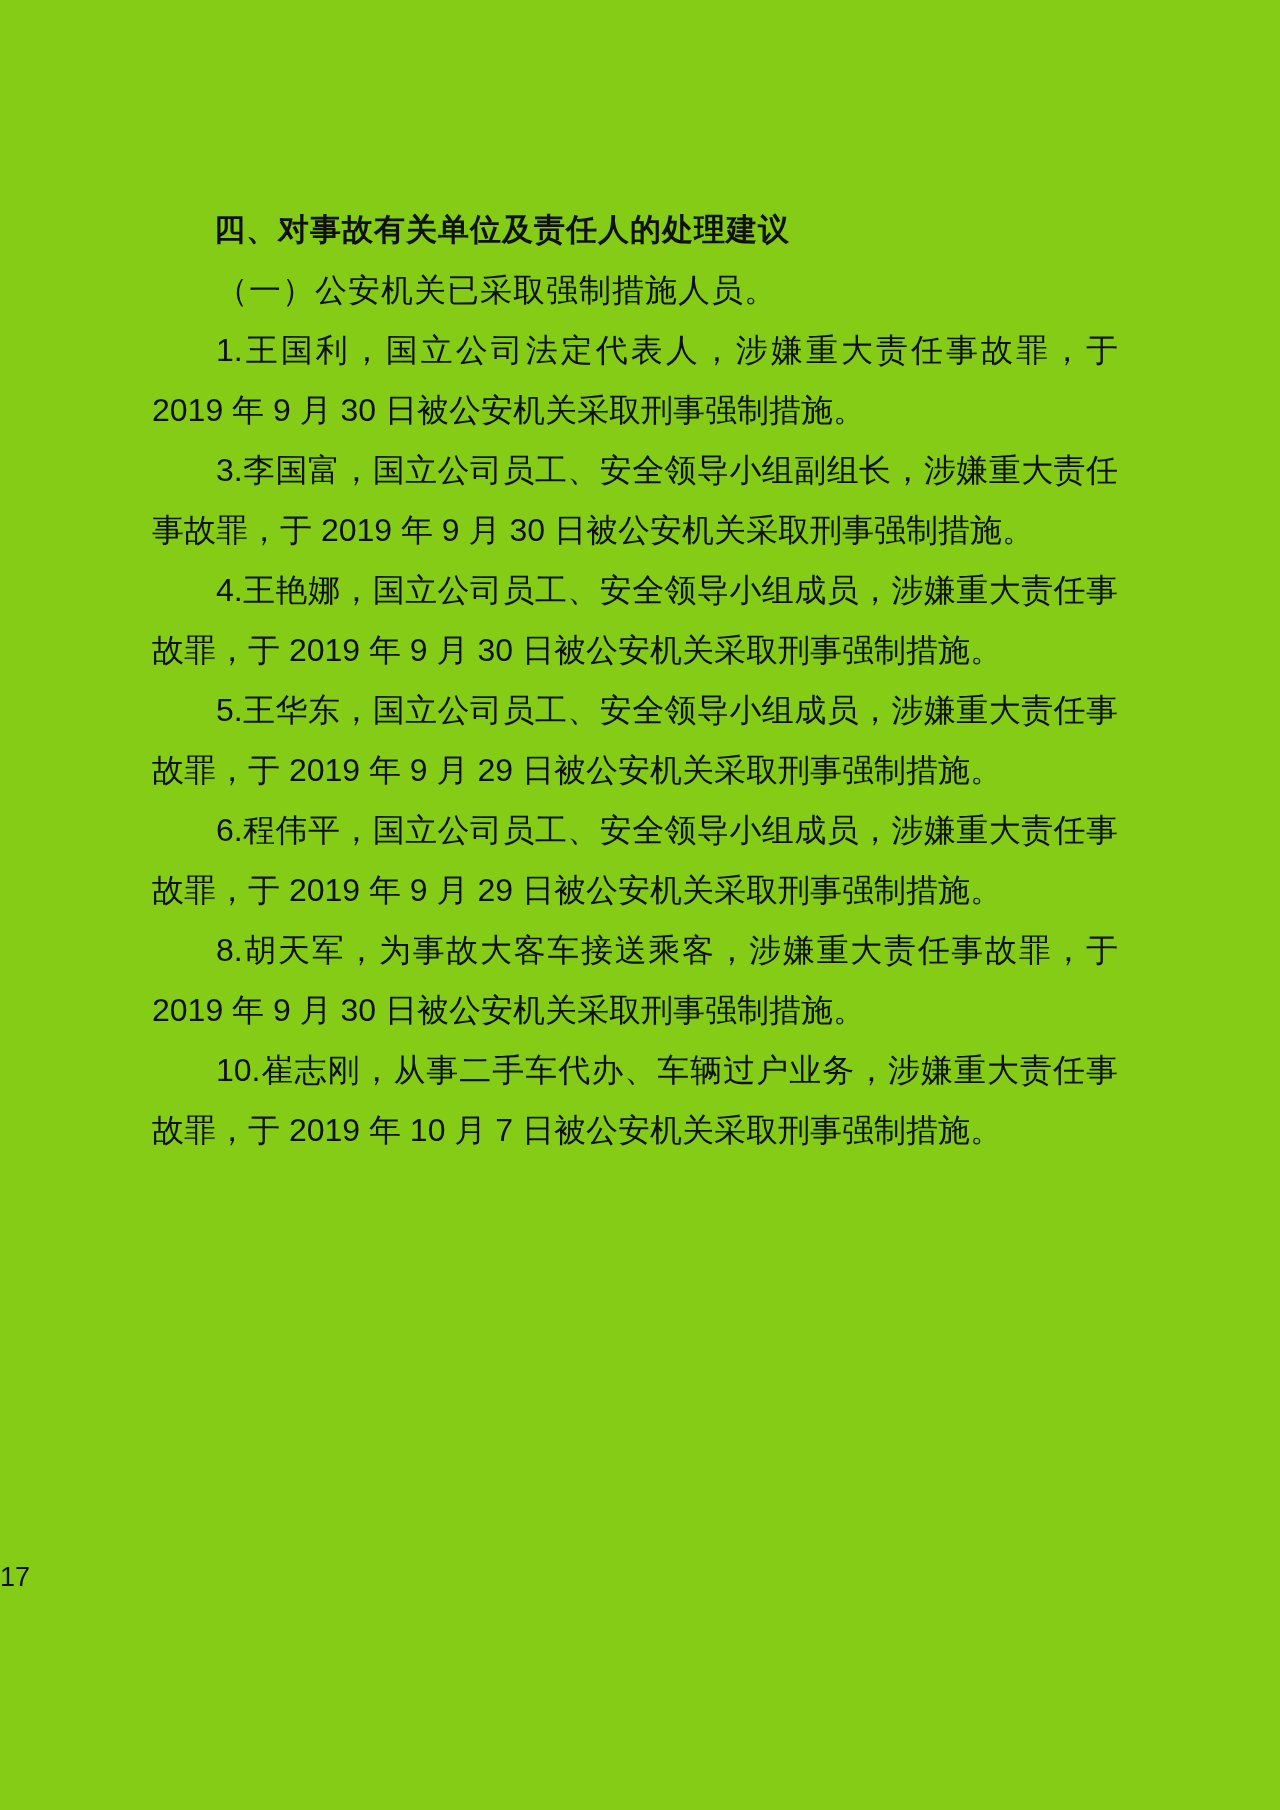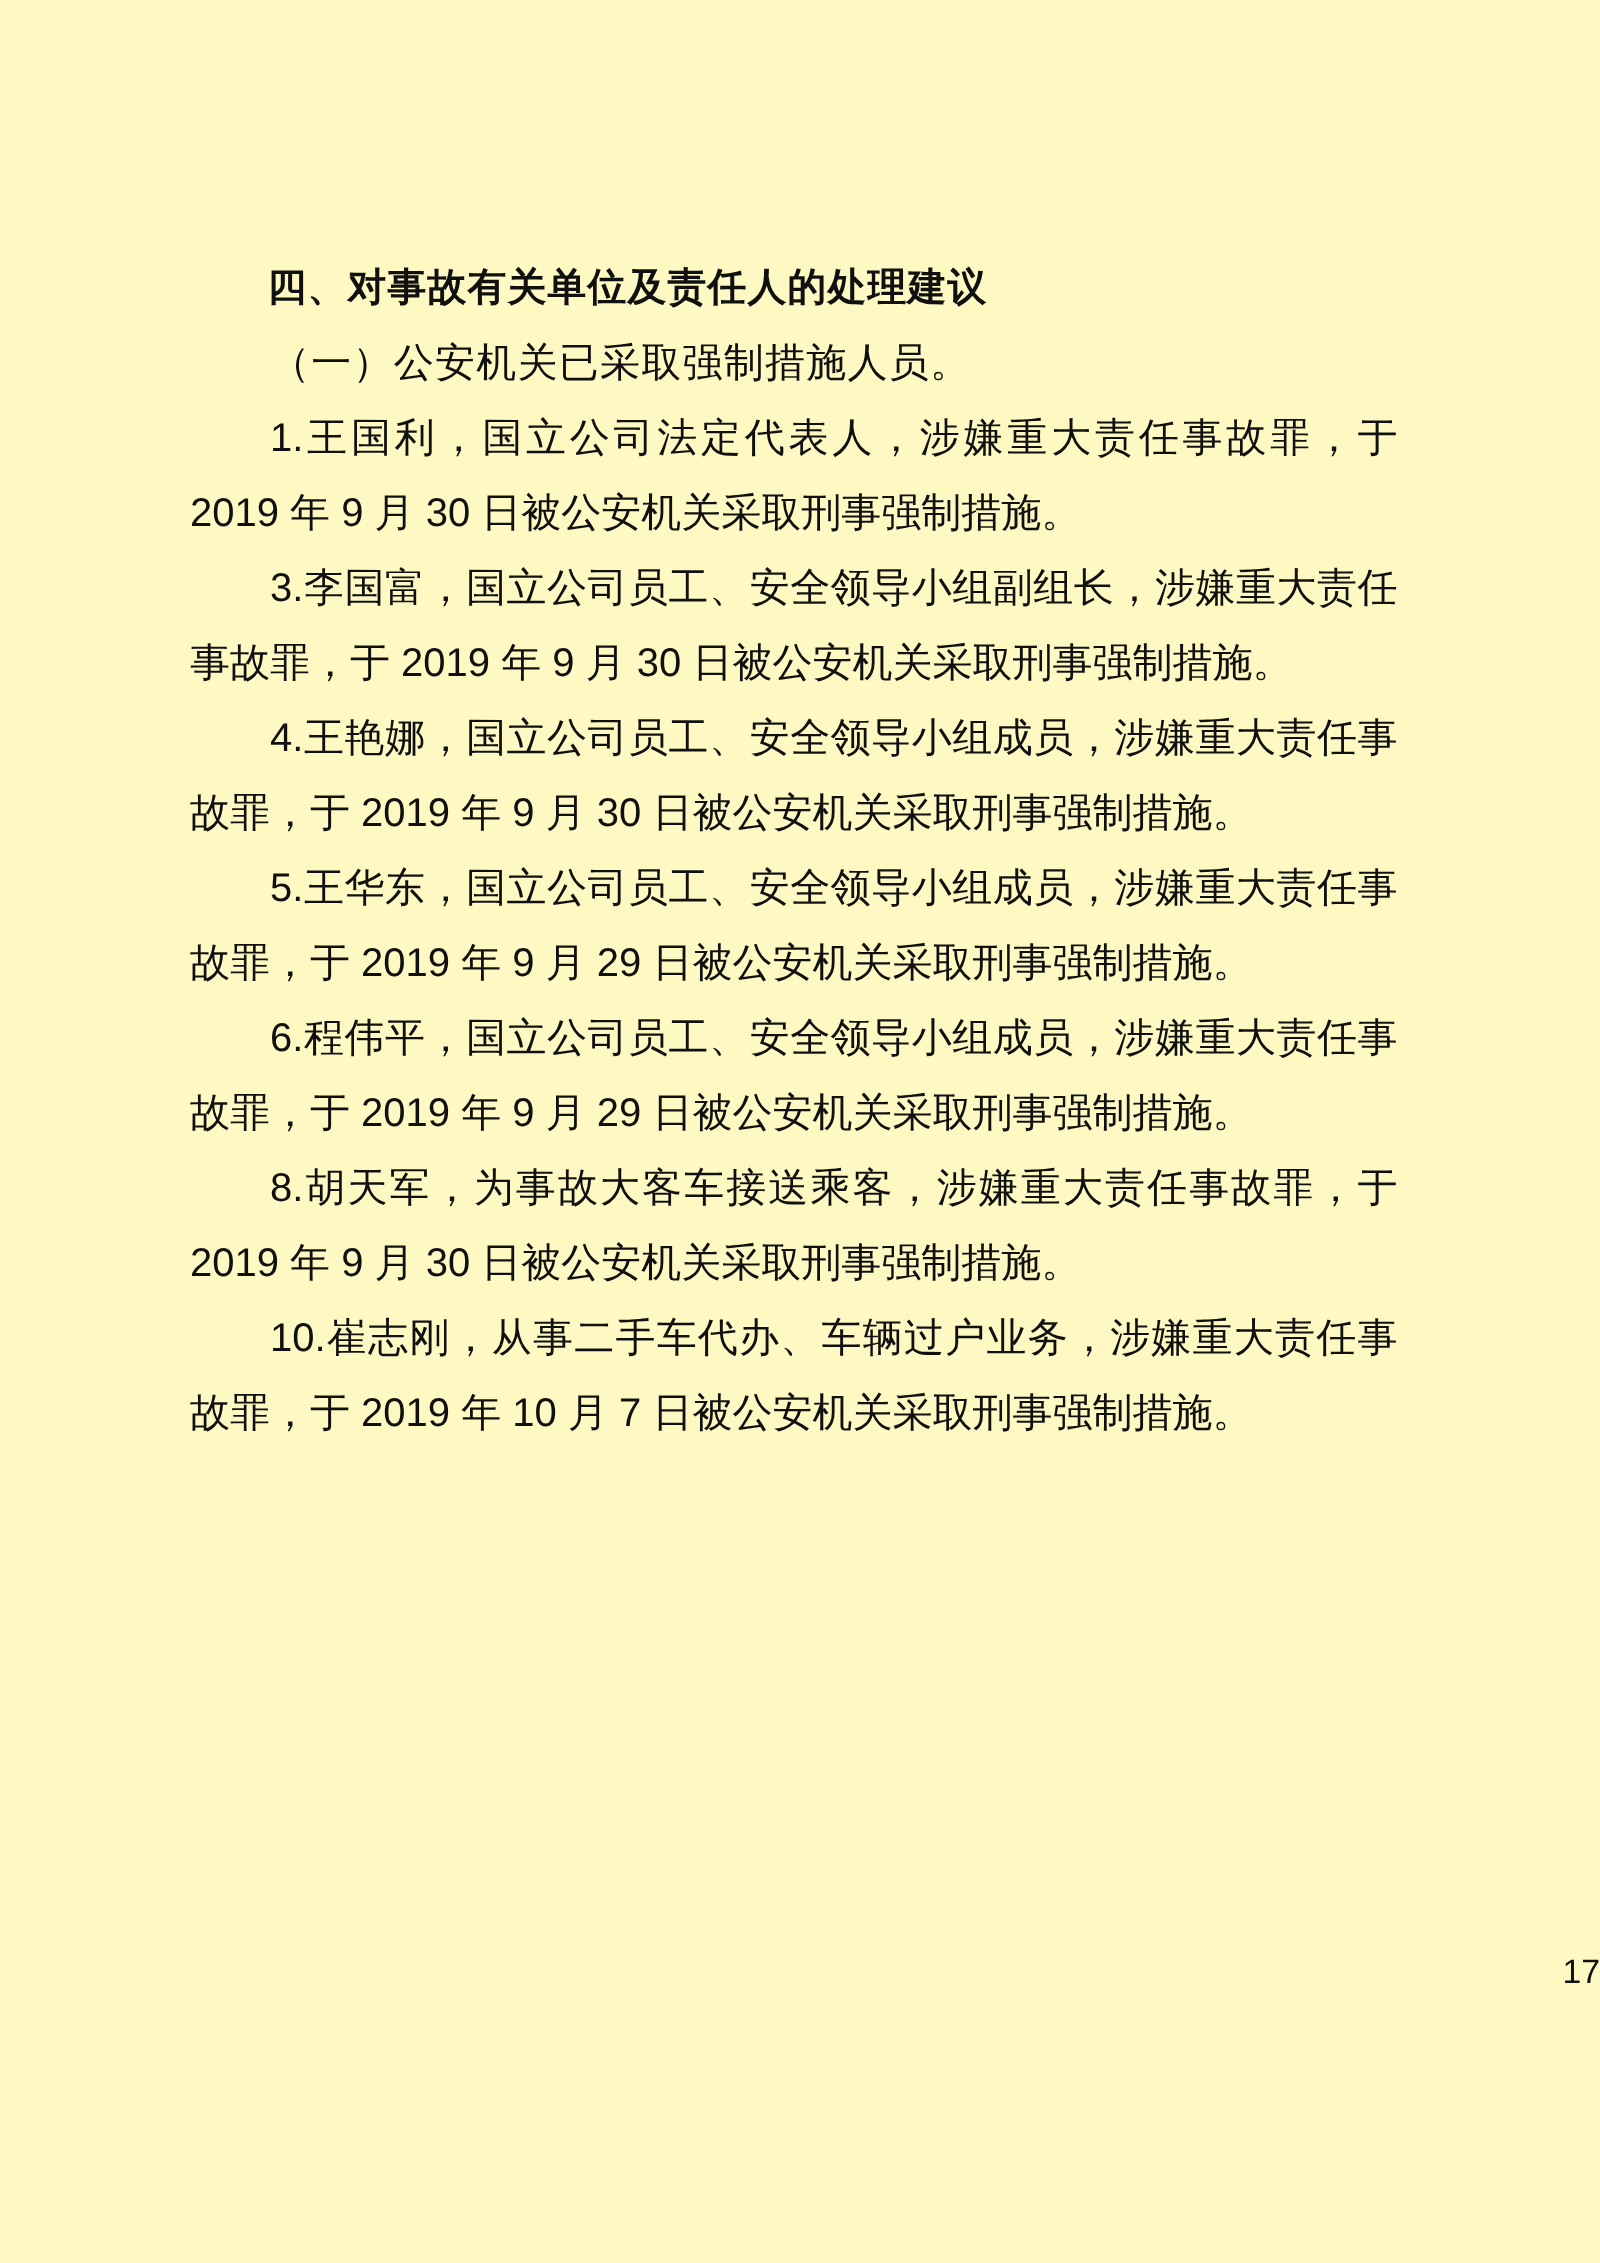--- a/index.html
+++ b/index.html
@@ -5,21 +5,21 @@
   * { margin: 0; padding: 0; box-sizing: border-box; }
   html, body {
     width: 1280px;
     height: 1810px;
     background: #ffffff;
   }
   .page {
     position: relative;
     width: 1280px;
     height: 1810px;
-    background: #fef9c3;
+    background: #84cc16;
     color: #141414;
     overflow: hidden;
   }
   .content {
     position: absolute;
     left: 152px;
     top: 200px;
     width: 966px;
   }
   .doc-heading {
@@ -48,21 +48,21 @@
     text-indent: 2em;
     text-align: justify;
     text-justify: inter-ideograph;
     color: #101010;
   }
   .page-number {
     position: absolute;
     top: 1562px;
     left: 0;
     width: 1280px;
-    text-align: right;
+    text-align: left;
     font-family: "Liberation Sans", "DejaVu Sans", sans-serif;
     font-size: 27px;
     color: #101010;
   }
 </style>
 </head>
 <body>
 
 <div class="page">
   <div class="content">

